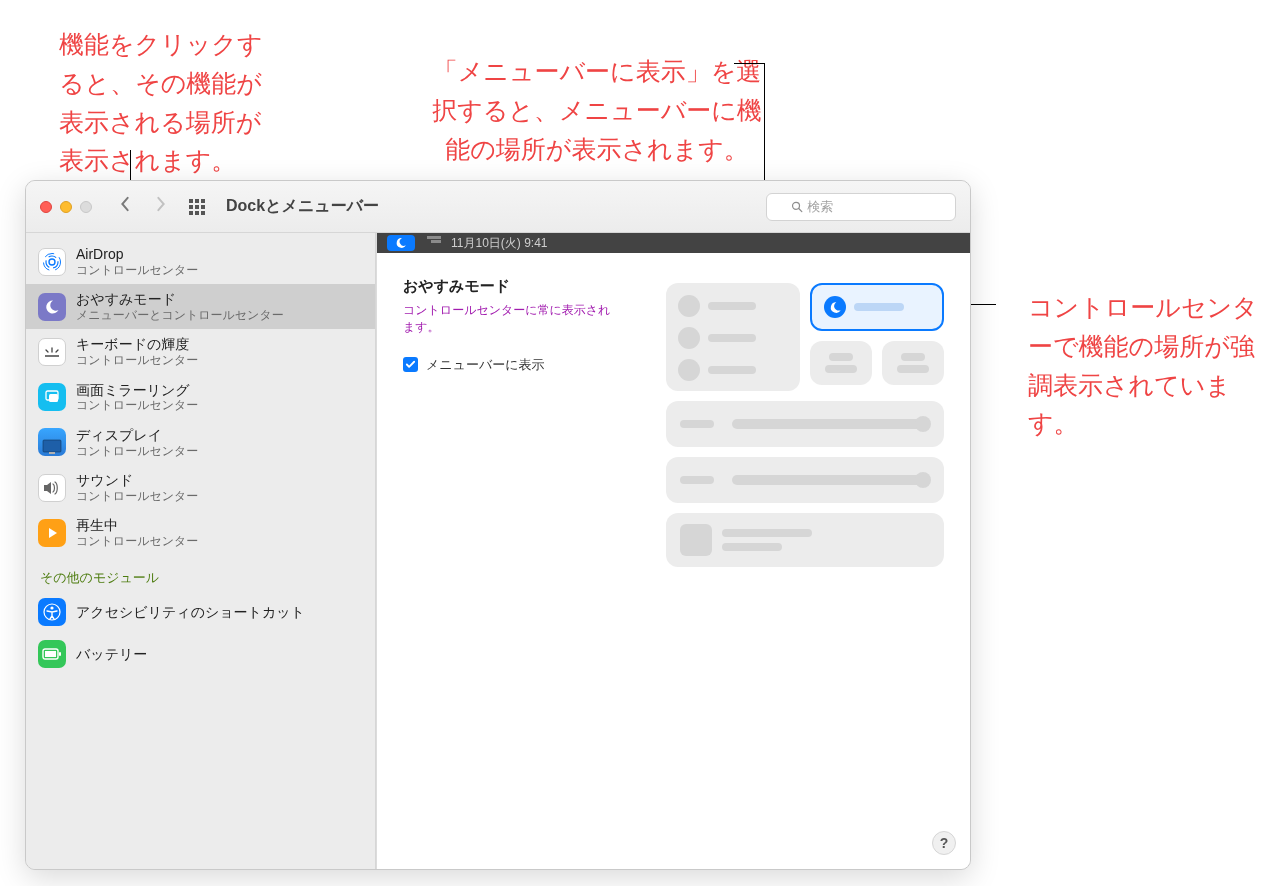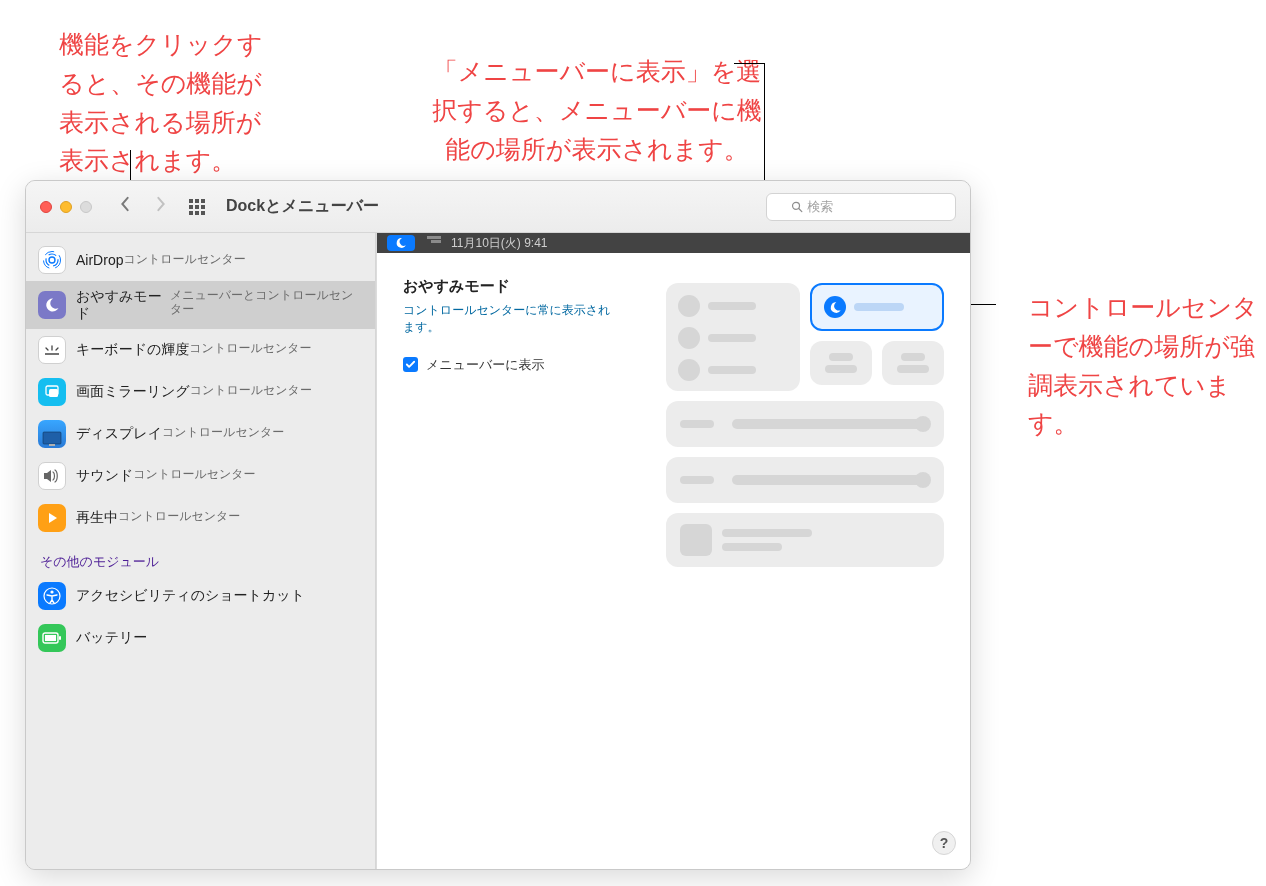--- a/index.html
+++ b/index.html
@@ -68,43 +68,43 @@
     display:flex; align-items:center; gap:10px;
     padding:7px 10px 7px 12px; margin:0 0; cursor:pointer;
     border-radius:0;
   }
   .sb-item.selected { background:#cfcfcf; }
   .sb-icon {
     width:28px; height:28px; border-radius:7px; flex:0 0 28px;
     display:flex; align-items:center; justify-content:center;
     color:#fff; font-size:14px;
   }
-  .sb-text { display:flex; flex-direction:row; line-height:1.2; }
+  .sb-text { display:flex; flex-direction:column; line-height:1.2; }
   .sb-label { font-size:14px; color:#222; }
   .sb-sub   { font-size:12px; color:#6b6b6b; }
-  .sb-header { font-size:13px; color:#4c1d95; padding:14px 14px 4px; }
+  .sb-header { font-size:13px; color:#4d7c0f; padding:14px 14px 4px; }
 
   .main { flex:1; background:#fff; border-left:1px solid #dcdcdc; position:relative; }
   .menubar-prev {
     height:20px; background:#434343; color:#cfcfcf;
     display:flex; align-items:center; justify-content:flex-start;
     font-size:12px; padding:0 10px; gap:10px;
   }
   .mb-pill {
     width:28px; height:16px; border-radius:4px; background:#0a7aff;
     display:flex; align-items:center; justify-content:center;
   }
   .ctrl-mini { width:16px;height:14px;display:flex;flex-direction:column;gap:1px;align-items:flex-end; opacity:.6;}
   .ctrl-mini i{height:3px;background:#bbb;display:block;}
   .ctrl-mini i:nth-child(1){width:14px;} .ctrl-mini i:nth-child(2){width:10px;}
 
   .main-content { padding:24px 26px; display:flex; gap:24px; }
   .settings { flex:1; }
   .settings h3 { font-size:15px; font-weight:600; color:#222; margin-bottom:6px; }
-  .settings .desc { font-size:12px; color:#0369a1; line-height:1.4; margin-bottom:20px; max-width:210px; }
+  .settings .desc { font-size:12px; color:#a21caf; line-height:1.4; margin-bottom:20px; max-width:210px; }
   .chk-row { display:flex; align-items:center; gap:8px; font-size:13px; }
   .chk {
     width:15px;height:15px;border-radius:3px;border:none;background:#0a7aff;
     display:flex;align-items:center;justify-content:center;
   }
 
   .cc-preview { width:278px; padding-top:6px; }
   .cc-row { display:flex; gap:10px; margin-bottom:10px; }
   .cc-tile { background:#ececec; border-radius:12px; }
   .cc-tile.sm { height:44px; flex:1; }

